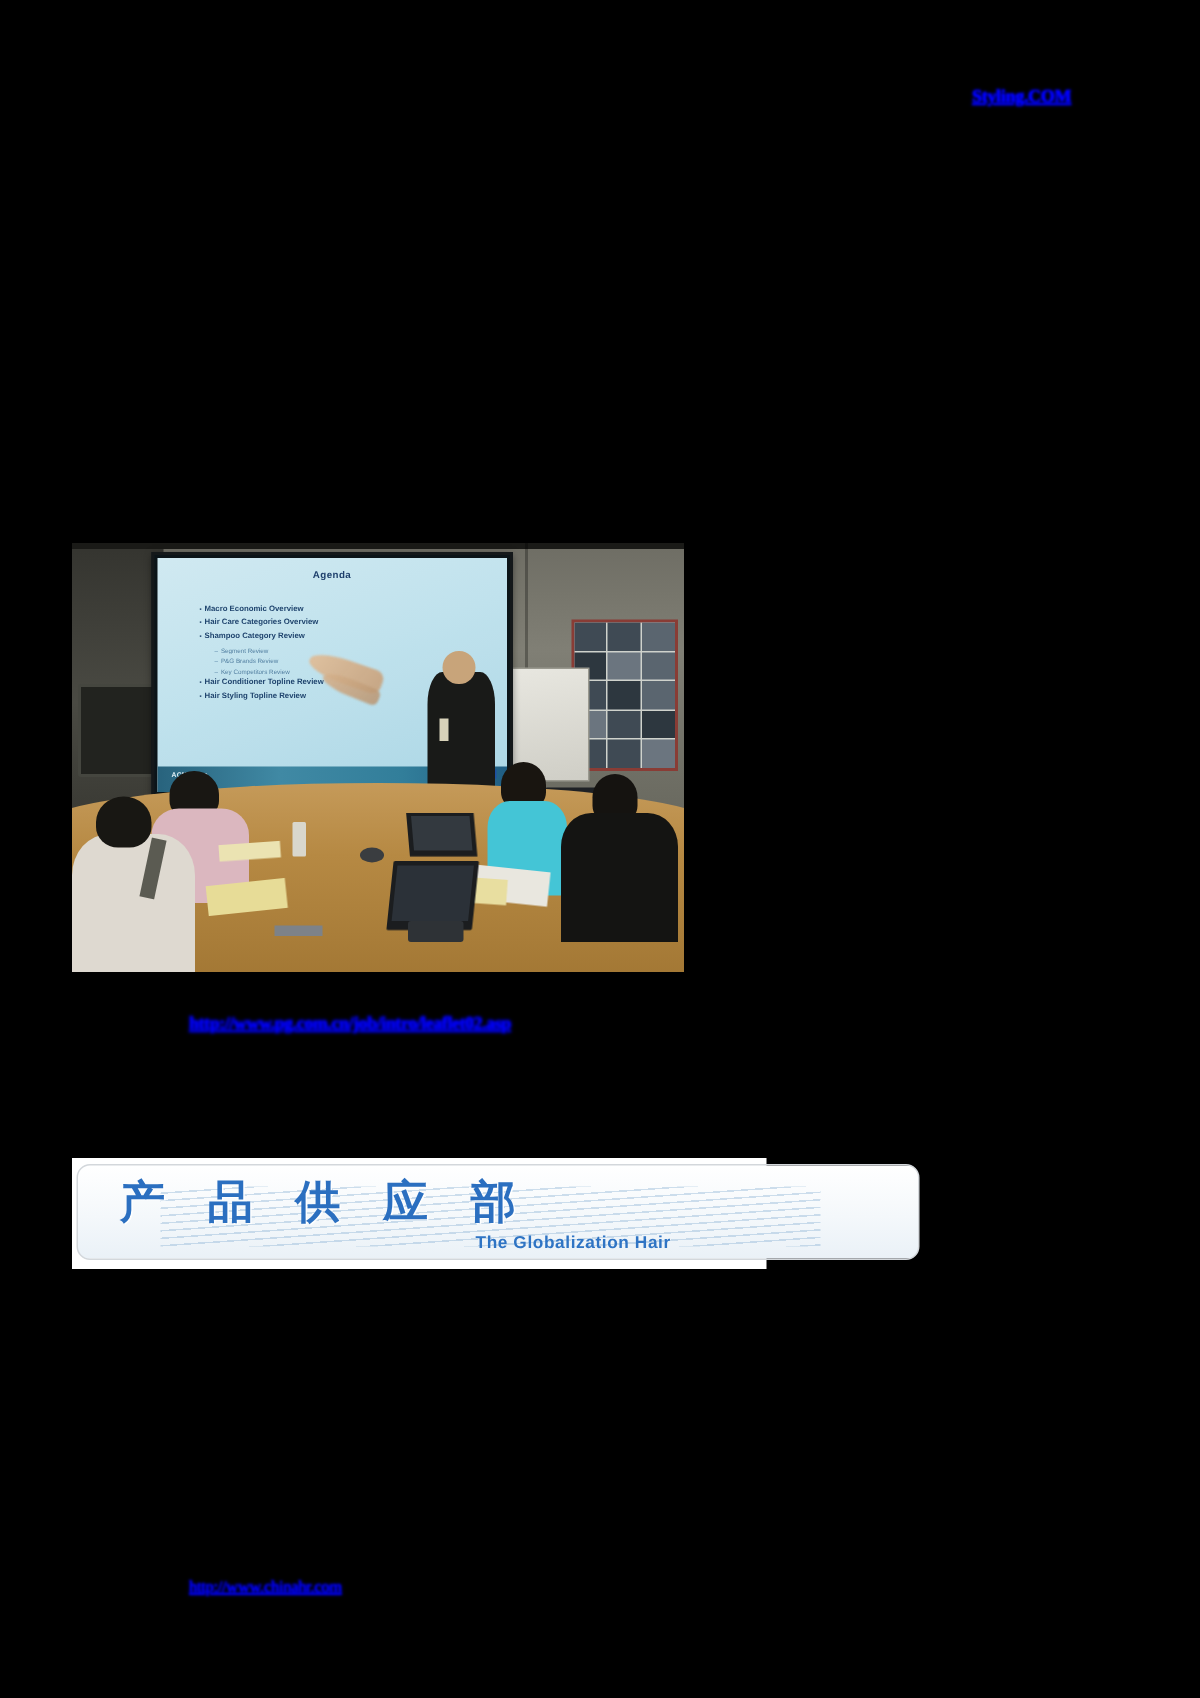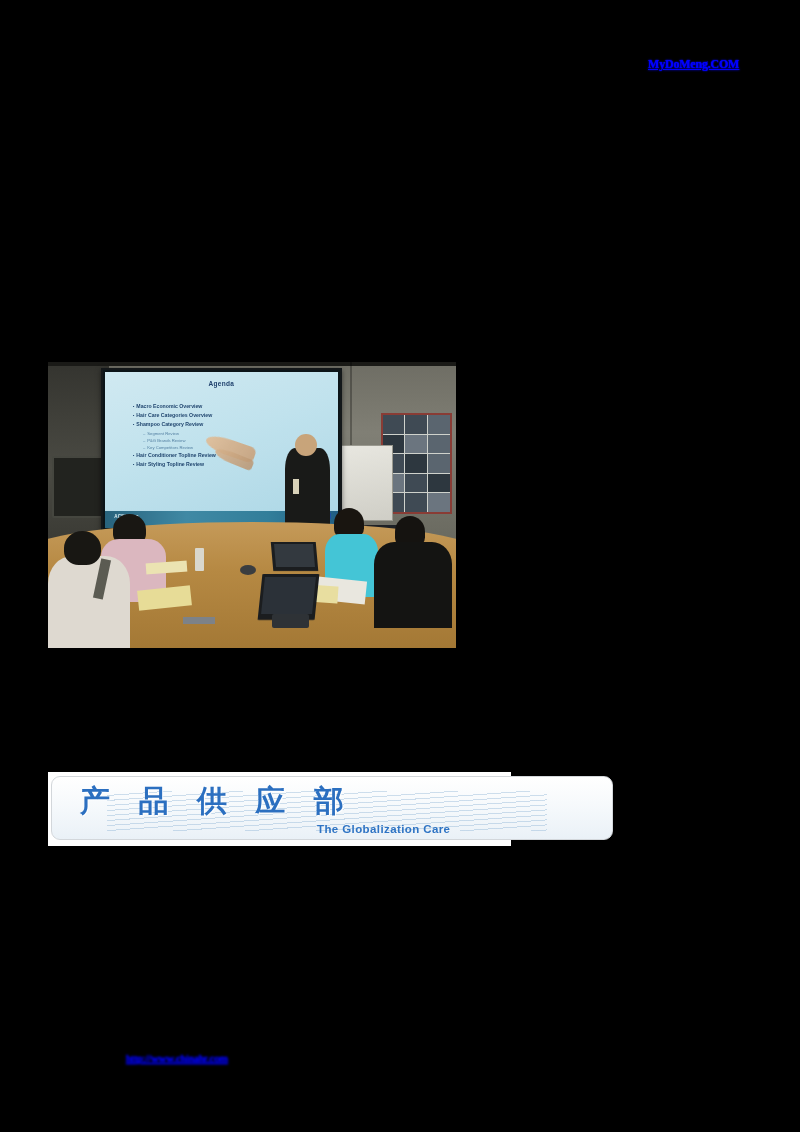--- a/index.html
+++ b/index.html
@@ -453,21 +453,21 @@
     filter: blur(0.85px) contrast(1.7) saturate(1.4);
     text-shadow: 0 0 1px #1808f0, 0 0 2px #2010e8;
     cursor: pointer;
   }
 </style>
 </head>
 <body>
 
 <div class="page">
 
-  <a class="top-link">MyDoMeng.COM</a>
+  <a class="top-link">Styling.COM</a>
 
   <div class="photo">
     <div class="photo-inner">
 
       <div class="wall"></div>
       <div class="wall-left-dark"></div>
       <div class="ceiling-edge"></div>
       <div class="wall-corner"></div>
 
       <div class="monitor"></div>
@@ -545,24 +545,25 @@
       <div class="notepad3"></div>
       <div class="notepad1"></div>
       <div class="laptop lp1"></div>
       <div class="lp1-screen"></div>
       <div class="phone"></div>
       <div class="remote"></div>
 
     </div>
   </div>
 
+  <a class="photo-link">http://www.pg.com.cn/job/intro/leaflet02.asp</a>
 
   <div class="banner">
     <div class="banner-card">
       <div class="banner-lines"></div>
       <div class="banner-cn">产 品 供 应 部</div>
-      <div class="banner-tag">The Globalization Care</div>
+      <div class="banner-tag">The Globalization Hair</div>
     </div>
   </div>
 
   <a class="bottom-link">http://www.chinahr.com</a>
 
 </div>
 
 </body></html>

